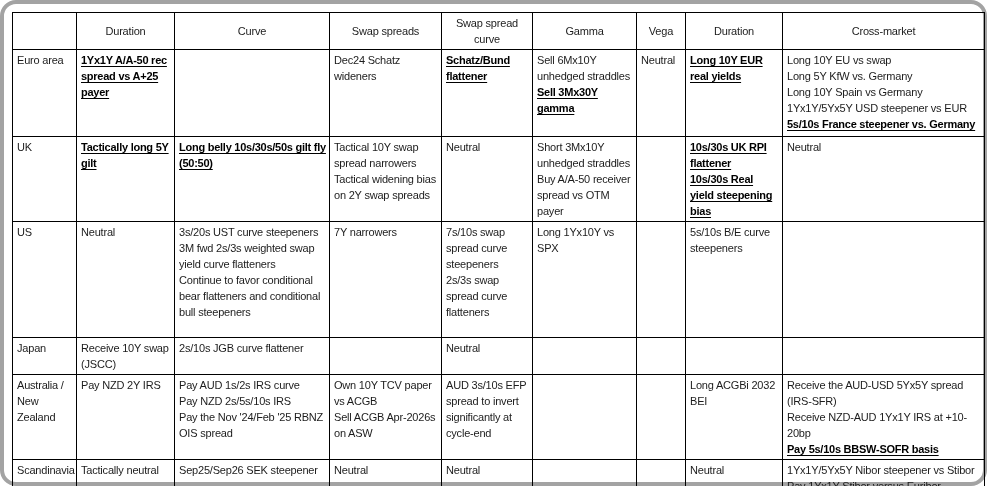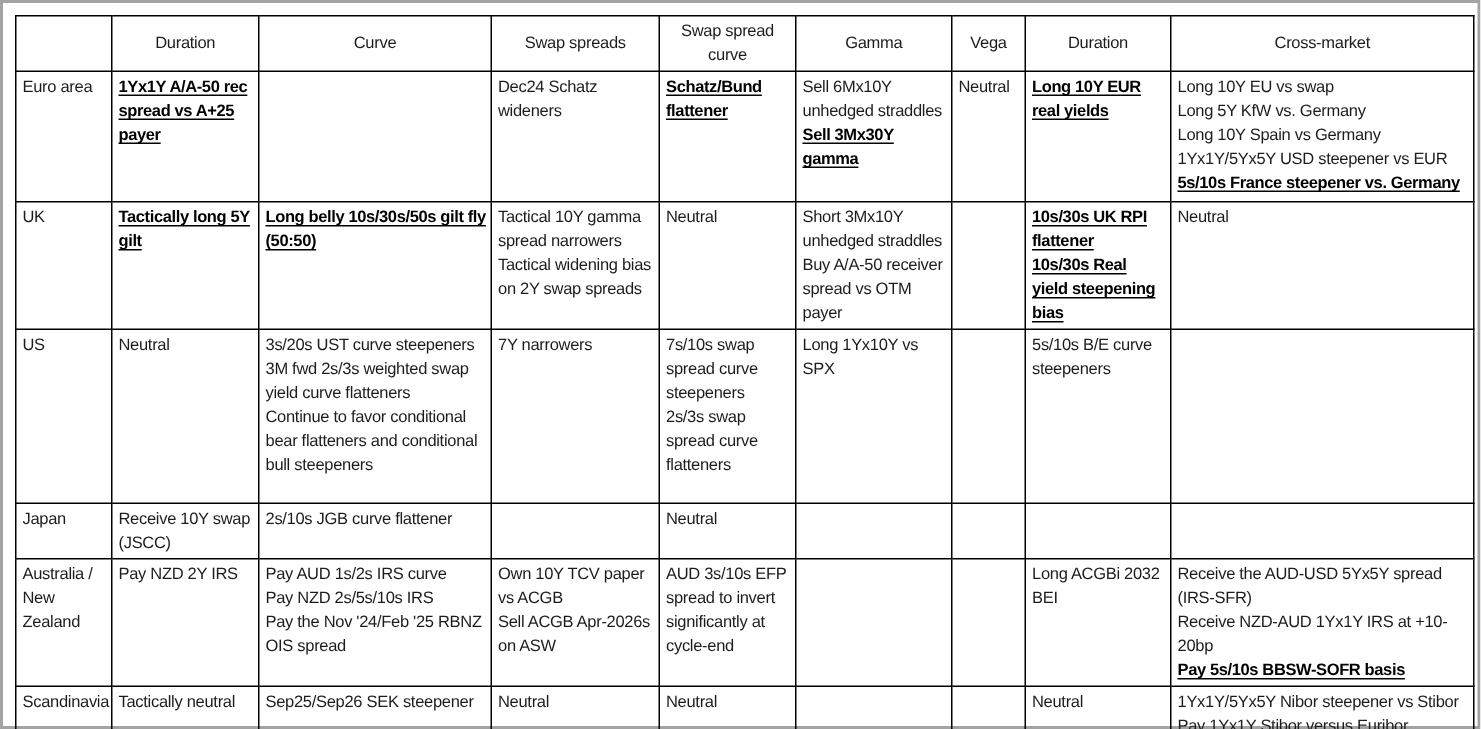--- a/index.html
+++ b/index.html
@@ -3,21 +3,21 @@
 <meta charset="utf-8">
 <style>
   html,body{margin:0;padding:0;background:#ffffff;}
   body{
     width:987px;height:486px;position:relative;overflow:hidden;
     font-family:"Liberation Sans","DejaVu Sans",sans-serif;
     -webkit-font-smoothing:antialiased;
   }
   .frame{
     position:absolute;inset:0;
-    border:2px solid #a3a3a3;border-radius:0;
+    border:4px solid #a3a3a3;border-radius:16px;
     background:#ffffff;box-sizing:border-box;
   }
   table.positions{
     position:absolute;left:8px;top:8px;width:972px;
     border-collapse:collapse;table-layout:fixed;
     font-size:11px;line-height:16px;color:#1c1c1c;
     letter-spacing:-0.2px;
   }
   table.positions th,
   table.positions td{
@@ -105,21 +105,21 @@
         </tr>
         <tr style="height: 85px;">
           <td class="region">UK</td>
           <td>
             <div class="item strong">Tactically long 5Y gilt</div>
           </td>
           <td>
             <div class="item strong">Long belly 10s/30s/50s gilt fly (50:50)</div>
           </td>
           <td>
-            <div class="item">Tactical 10Y gamma spread narrowers</div>
+            <div class="item">Tactical 10Y swap spread narrowers</div>
             <div class="item">Tactical widening bias on 2Y swap spreads</div>
           </td>
           <td>
             <div class="item">Neutral</div>
           </td>
           <td>
             <div class="item">Short 3Mx10Y unhedged straddles</div>
             <div class="item">Buy A/A-50 receiver spread vs OTM payer</div>
           </td>
           <td></td>

